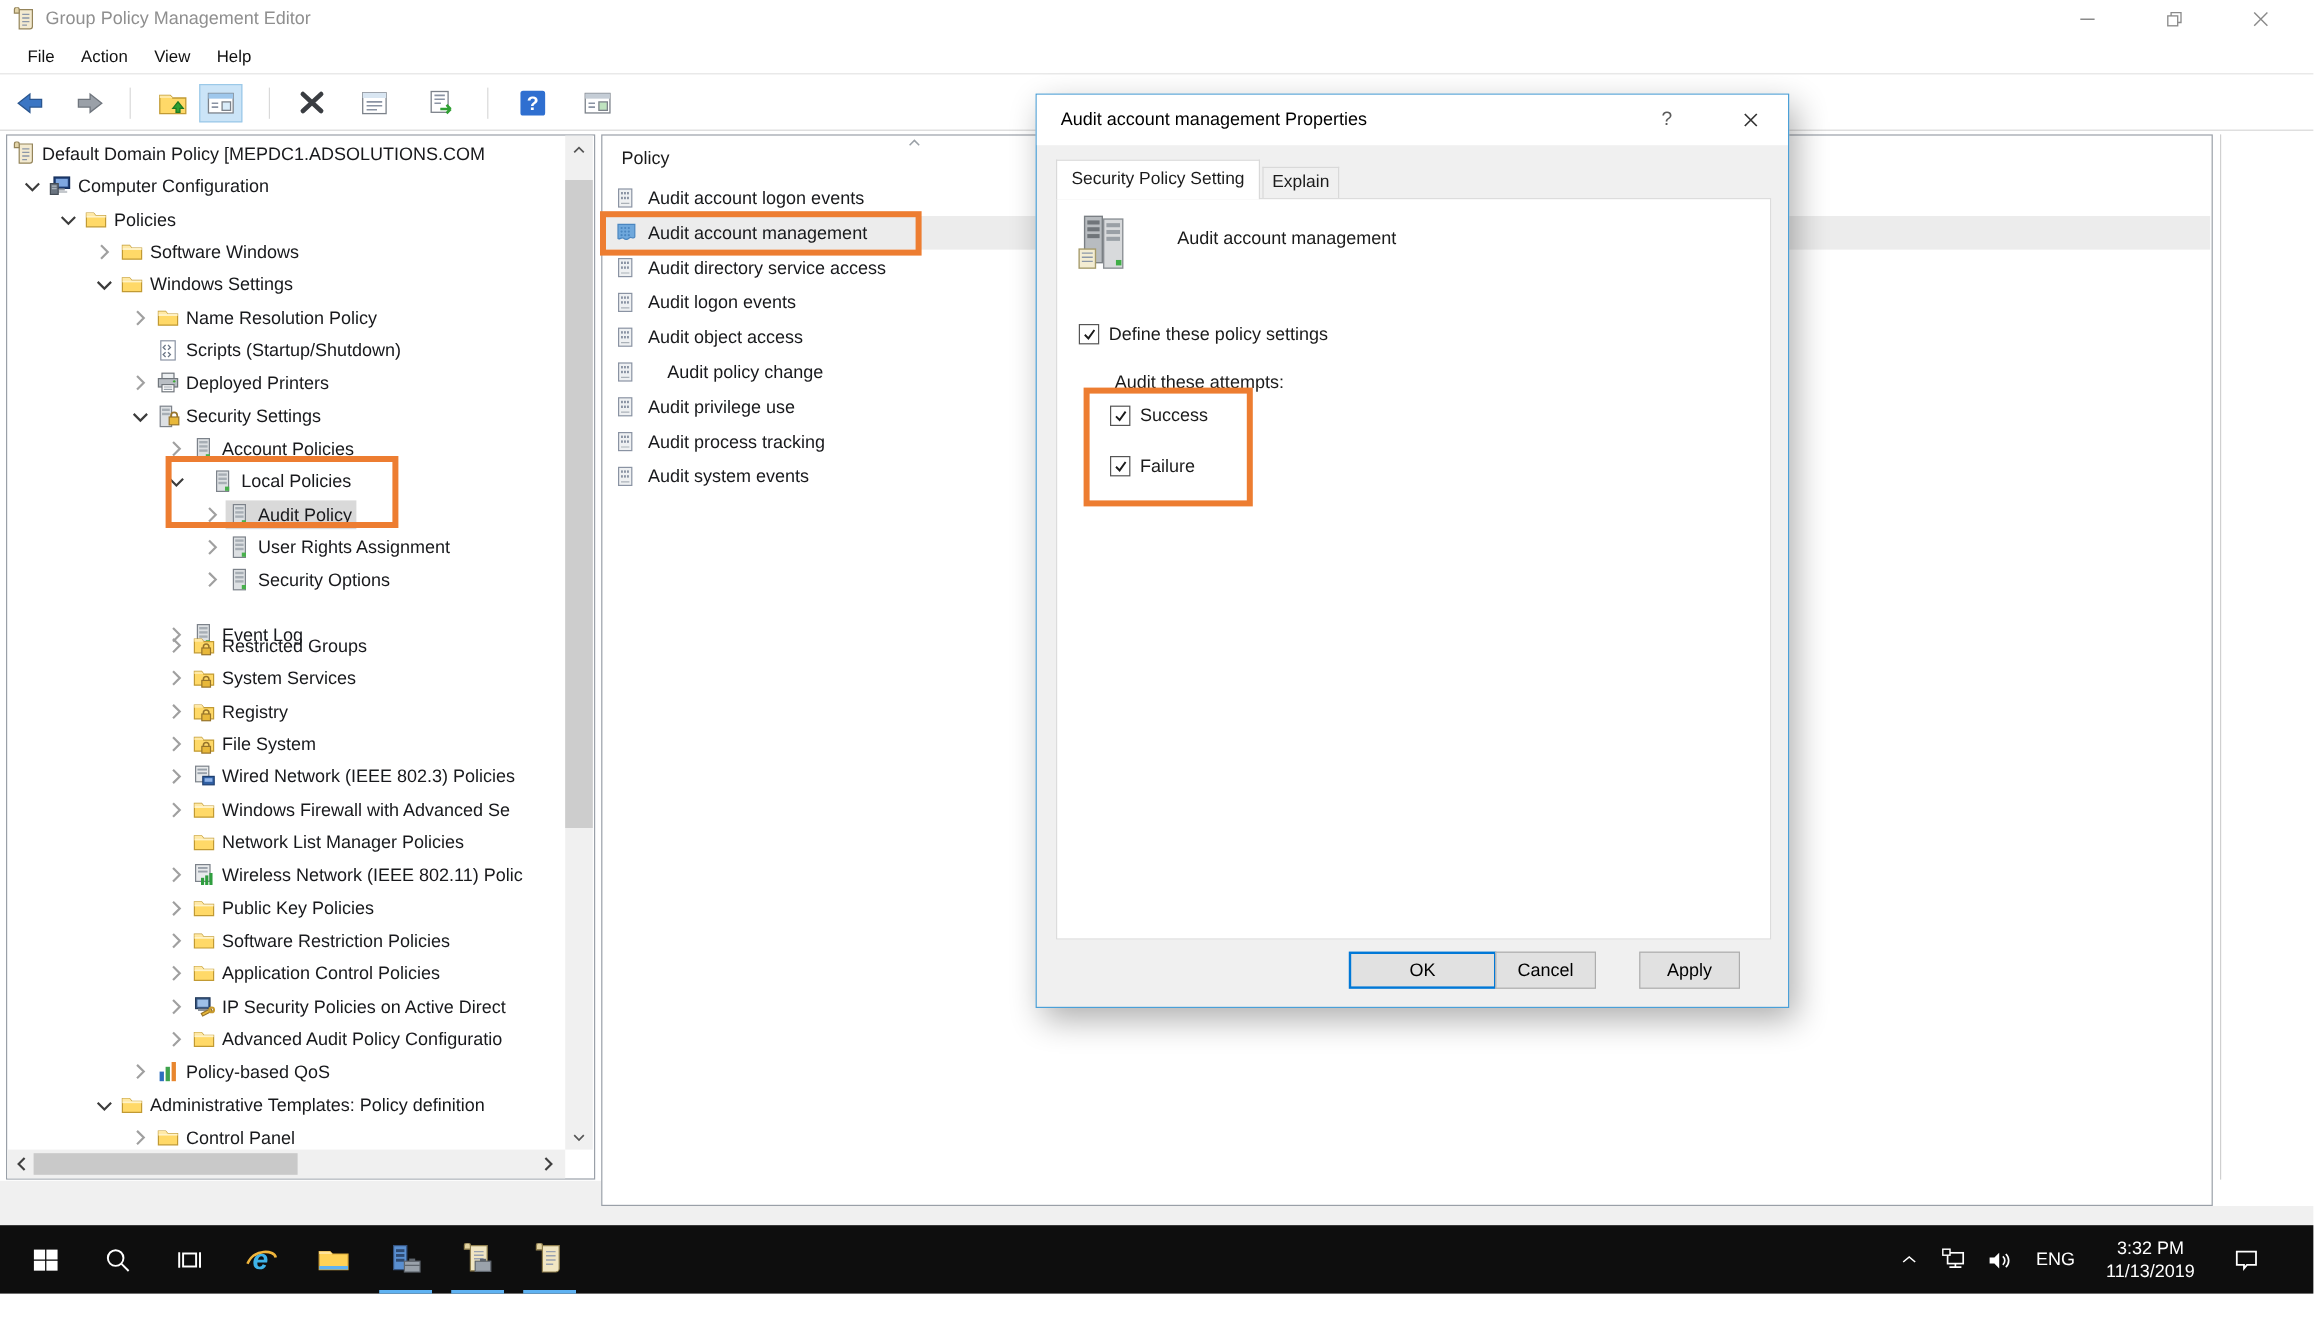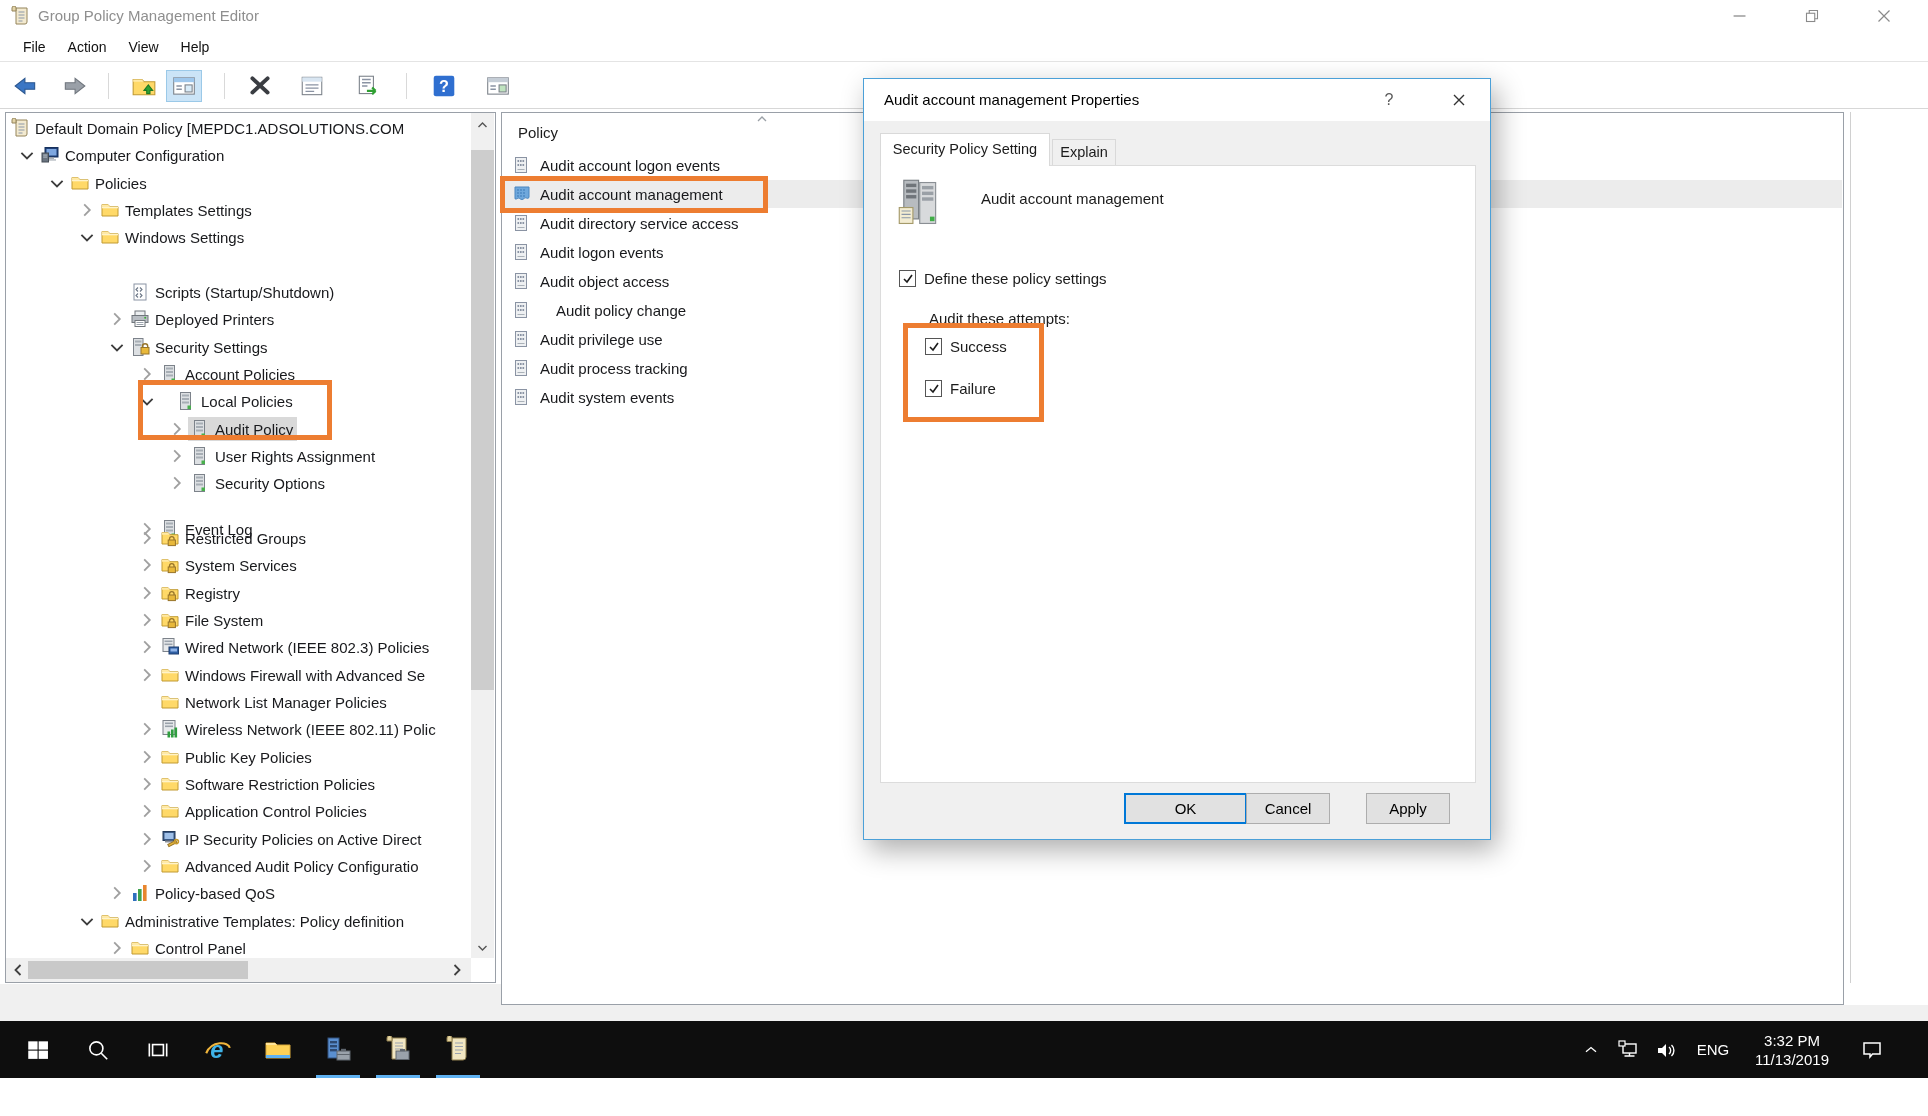--- a/index.html
+++ b/index.html
@@ -280,38 +280,55 @@
         </svg>
       </span>
       <span class="row-main" style="left: 92px;">
         <span class="tree-ico">
           <svg viewBox="0 0 20 20" width="100%" height="100%">
             <path d="M2 4.5h6l1.8 2.2H18V16H2z" fill="#ffd968" stroke="#c19a33"></path>
             <path d="M2 4.5h6l1.8 2.2H2z" fill="#ffe9a6"></path>
             <rect x="2" y="6.7" width="16" height="1.6" fill="#fff3c9"></rect>
           </svg>
         </span>
-        <span class="tree-lbl">Templates Settings</span>
+        <span class="tree-lbl">Software Windows</span>
       </span>
     </div>
     <div class="tree-row" style="top: 111px;">
       <span class="chev" style="left: 74px;">
         <svg viewBox="0 0 10 10" width="14" height="14">
           <path d="M1 3.5l4 4 4-4" fill="none" stroke="#3c3c3c" stroke-width="1.3"></path>
         </svg>
       </span>
       <span class="row-main" style="left: 92px;">
         <span class="tree-ico">
           <svg viewBox="0 0 20 20" width="100%" height="100%">
             <path d="M2 4.5h6l1.8 2.2H18V16H2z" fill="#ffd968" stroke="#c19a33"></path>
             <path d="M2 4.5h6l1.8 2.2H2z" fill="#ffe9a6"></path>
             <rect x="2" y="6.7" width="16" height="1.6" fill="#fff3c9"></rect>
           </svg>
         </span>
         <span class="tree-lbl">Windows Settings</span>
+      </span>
+    </div>
+    <div class="tree-row" style="top: 139px;">
+      <span class="chev" style="left: 104px;">
+        <svg viewBox="0 0 10 10" width="14" height="14">
+          <path d="M3 1l4 4-4 4" fill="none" stroke="#a0a0a0" stroke-width="1.3"></path>
+        </svg>
+      </span>
+      <span class="row-main" style="left: 122px;">
+        <span class="tree-ico">
+          <svg viewBox="0 0 20 20" width="100%" height="100%">
+            <path d="M2 4.5h6l1.8 2.2H18V16H2z" fill="#ffd968" stroke="#c19a33"></path>
+            <path d="M2 4.5h6l1.8 2.2H2z" fill="#ffe9a6"></path>
+            <rect x="2" y="6.7" width="16" height="1.6" fill="#fff3c9"></rect>
+          </svg>
+        </span>
+        <span class="tree-lbl">Name Resolution Policy</span>
       </span>
     </div>
     <div class="tree-row" style="top: 166px;">
       <span class="row-main" style="left: 122px;">
         <span class="tree-ico">
           <svg viewBox="0 0 20 20" width="100%" height="100%">
             <rect x="4" y="2" width="12" height="16" fill="#fff" stroke="#8a93a3"></rect>
             <path d="M8 5.5L6 7.5l2 2M10 5.5l2 2-2 2" fill="none" stroke="#6b7686" stroke-width="1.1"></path>
             <path d="M8 11.5l-2 2 2 2M10 11.5l2 2-2 2" fill="none" stroke="#6b7686" stroke-width="1.1"></path>
           </svg>

